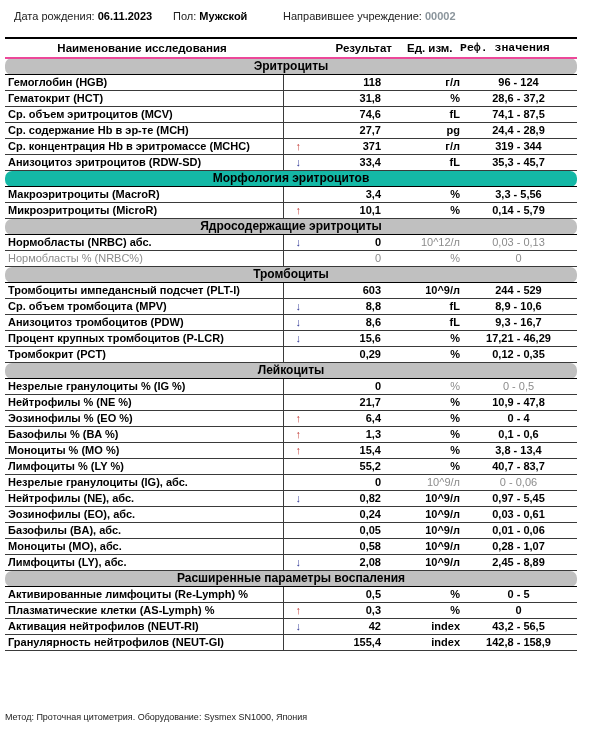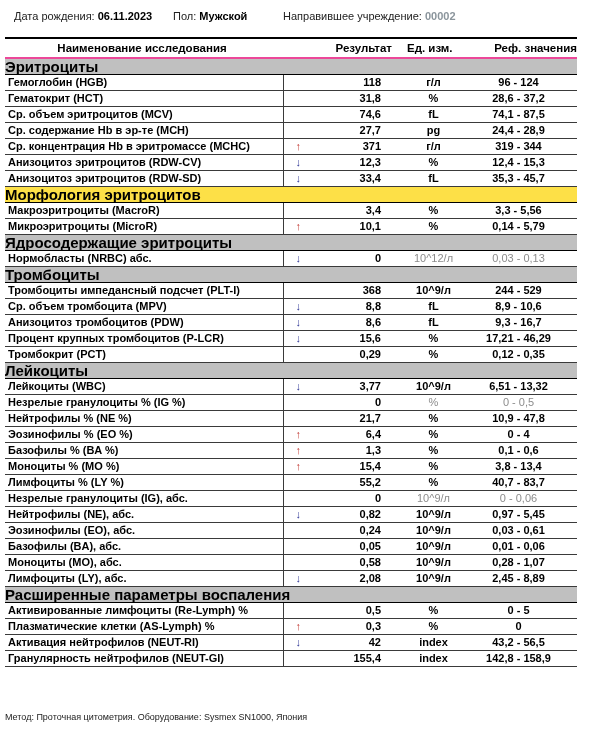--- a/index.html
+++ b/index.html
@@ -37,40 +37,41 @@
   tr.header th {
     height: 18px; line-height: 18px;
     border-top: 2px solid #000;
     border-bottom: 2px solid #ec4899;
     font-size: 11.5px; font-weight: bold;
     white-space: nowrap; overflow: hidden;
   }
   th.h-name   { text-align: center; padding-right: 34px; }
   th.h-result { text-align: right; padding-right: 3px; }
   th.h-unit   { text-align: left; padding-left: 12px; }
-  th.h-ref    { text-align: right; }
+  th.h-ref    { text-align: left; font-family: Liberation Mono, monospace; }
 
   tr.section td {
     height: 15px; line-height: 15px;
     background: #c0c0c0;
     border-top: 1px solid #000;
     border-bottom: 1px solid #000;
-    font-size: 15px; font-weight: bold;
+    text-align: center;
+    font-size: 12px; font-weight: bold; border-radius: 7px;
   }
 
   tr.data td {
     height: 15px; line-height: 15px;
     border-bottom: 1px solid #3a3a3a;
     font-size: 11px; font-weight: bold;
     white-space: nowrap; overflow: hidden;
   }
   td.name   { padding-left: 3px; border-right: 1px solid #3a3a3a; }
   td.flag   { text-align: center; font-size: 12px; }
   td.result { text-align: right; padding-right: 14px; }
-  td.unit   { text-align: center; padding-left: 12px; font-size: 10.5px; }
+  td.unit   { text-align: right; padding-left: 12px; font-size: 10.5px; }
   td.ref    { text-align: center; font-size: 10.5px; }
 
   .muted { color: #8c8c8c; font-weight: normal !important; }
 
   .footer {
     position: absolute; left: 5px; top: 712px;
     font-size: 9px; color: #222; white-space: nowrap;
   }
 </style>
 </head>
@@ -140,35 +141,28 @@
         <td class="ref">24,4 - 28,9</td>
       </tr>
       <tr class="data">
         <td class="name">Ср. концентрация Hb в эритромассе (MCHC)</td>
         <td class="flag"><span style="color: rgb(195, 59, 53); font-weight: bold;">↑</span></td>
         <td class="result">371</td>
         <td class="unit">г/л</td>
         <td class="ref">319 - 344</td>
       </tr>
       <tr class="data">
-        <td class="name">Анизоцитоз эритроцитов (RDW-CV)</td>
-        <td class="flag"><span style="color: rgb(51, 58, 153); font-weight: bold;">↓</span></td>
-        <td class="result">12,3</td>
-        <td class="unit">%</td>
-        <td class="ref">12,4 - 15,3</td>
-      </tr>
-      <tr class="data">
         <td class="name">Анизоцитоз эритроцитов (RDW-SD)</td>
         <td class="flag"><span style="color: rgb(51, 58, 153); font-weight: bold;">↓</span></td>
         <td class="result">33,4</td>
         <td class="unit">fL</td>
         <td class="ref">35,3 - 45,7</td>
       </tr>
       <tr class="section">
-        <td colspan="5" style="background: #fde047;">Морфология эритроцитов</td>
+        <td colspan="5" style="background: #14b8a6;">Морфология эритроцитов</td>
       </tr>
       <tr class="data">
         <td class="name">Макроэритроциты (MacroR)</td>
         <td class="flag"></td>
         <td class="result">3,4</td>
         <td class="unit">%</td>
         <td class="ref">3,3 - 5,56</td>
       </tr>
       <tr class="data">
         <td class="name">Микроэритроциты (MicroR)</td>
@@ -180,27 +174,34 @@
       <tr class="section">
         <td colspan="5" style="background: rgb(192, 192, 192);">Ядросодержащие эритроциты</td>
       </tr>
       <tr class="data">
         <td class="name">Нормобласты (NRBC) абс.</td>
         <td class="flag"><span style="color: rgb(51, 58, 153); font-weight: bold;">↓</span></td>
         <td class="result">0</td>
         <td class="unit muted">10^12/л</td>
         <td class="ref muted">0,03 - 0,13</td>
       </tr>
+      <tr class="data">
+        <td class="name muted">Нормобласты % (NRBC%)</td>
+        <td class="flag"></td>
+        <td class="result muted">0</td>
+        <td class="unit muted">%</td>
+        <td class="ref muted">0</td>
+      </tr>
       <tr class="section">
         <td colspan="5" style="background: rgb(192, 192, 192);">Тромбоциты</td>
       </tr>
       <tr class="data">
         <td class="name">Тромбоциты импедансный подсчет (PLT-I)</td>
         <td class="flag"></td>
-        <td class="result">368</td>
+        <td class="result">603</td>
         <td class="unit">10^9/л</td>
         <td class="ref">244 - 529</td>
       </tr>
       <tr class="data">
         <td class="name">Ср. объем тромбоцита (MPV)</td>
         <td class="flag"><span style="color: rgb(51, 58, 153); font-weight: bold;">↓</span></td>
         <td class="result">8,8</td>
         <td class="unit">fL</td>
         <td class="ref">8,9 - 10,6</td>
       </tr>
@@ -222,27 +223,20 @@
         <td class="name">Тромбокрит (PCT)</td>
         <td class="flag"></td>
         <td class="result">0,29</td>
         <td class="unit">%</td>
         <td class="ref">0,12 - 0,35</td>
       </tr>
       <tr class="section">
         <td colspan="5" style="background: rgb(192, 192, 192);">Лейкоциты</td>
       </tr>
       <tr class="data">
-        <td class="name">Лейкоциты (WBC)</td>
-        <td class="flag"><span style="color: rgb(51, 58, 153); font-weight: bold;">↓</span></td>
-        <td class="result">3,77</td>
-        <td class="unit">10^9/л</td>
-        <td class="ref">6,51 - 13,32</td>
-      </tr>
-      <tr class="data">
         <td class="name">Незрелые гранулоциты % (IG %)</td>
         <td class="flag"></td>
         <td class="result">0</td>
         <td class="unit muted">%</td>
         <td class="ref muted">0 - 0,5</td>
       </tr>
       <tr class="data">
         <td class="name">Нейтрофилы % (NE %)</td>
         <td class="flag"></td>
         <td class="result">21,7</td>

